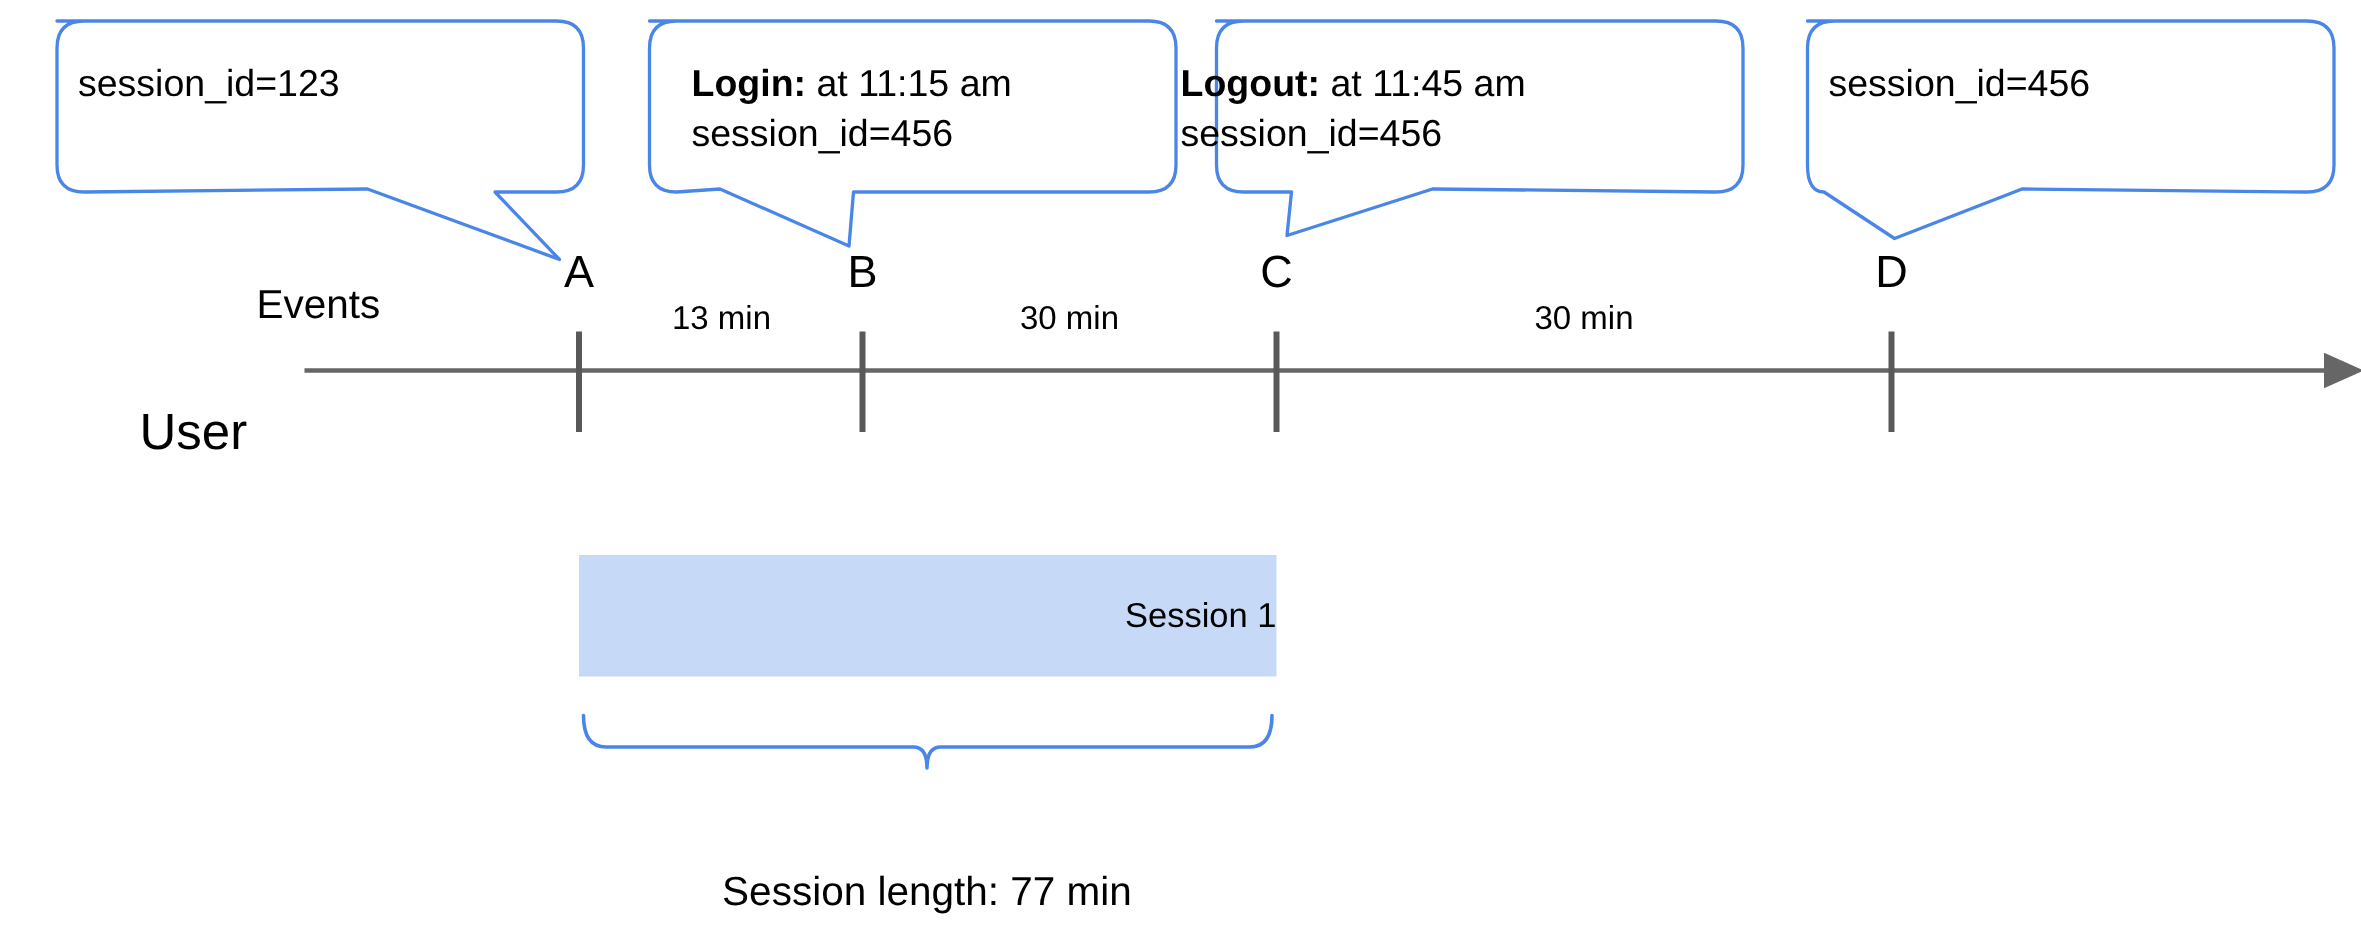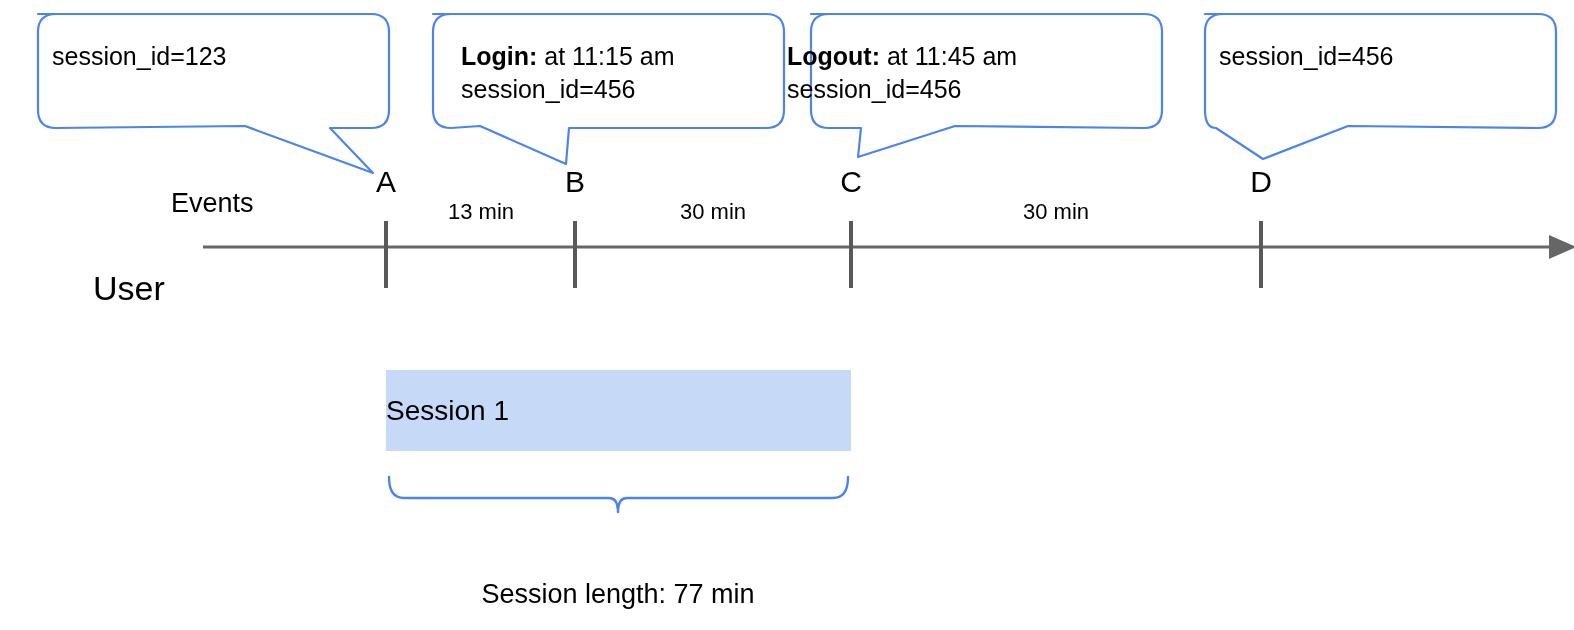--- a/index.html
+++ b/index.html
@@ -56,22 +56,22 @@
   }
   .interval-label {
     font-size: 22px;
     line-height: 22px;
     text-align: center;
   }
   .session-bar {
     position: absolute;
     display: flex;
     align-items: center;
-    justify-content: flex-start;
-    font-size: 28px;
+    justify-content: flex-end;
+    font-size: 23px;
     color: #000000;
   }
   .session-caption {
     font-size: 27px;
     line-height: 27px;
     text-align: center;
   }
 </style>
 </head>
 <body>

